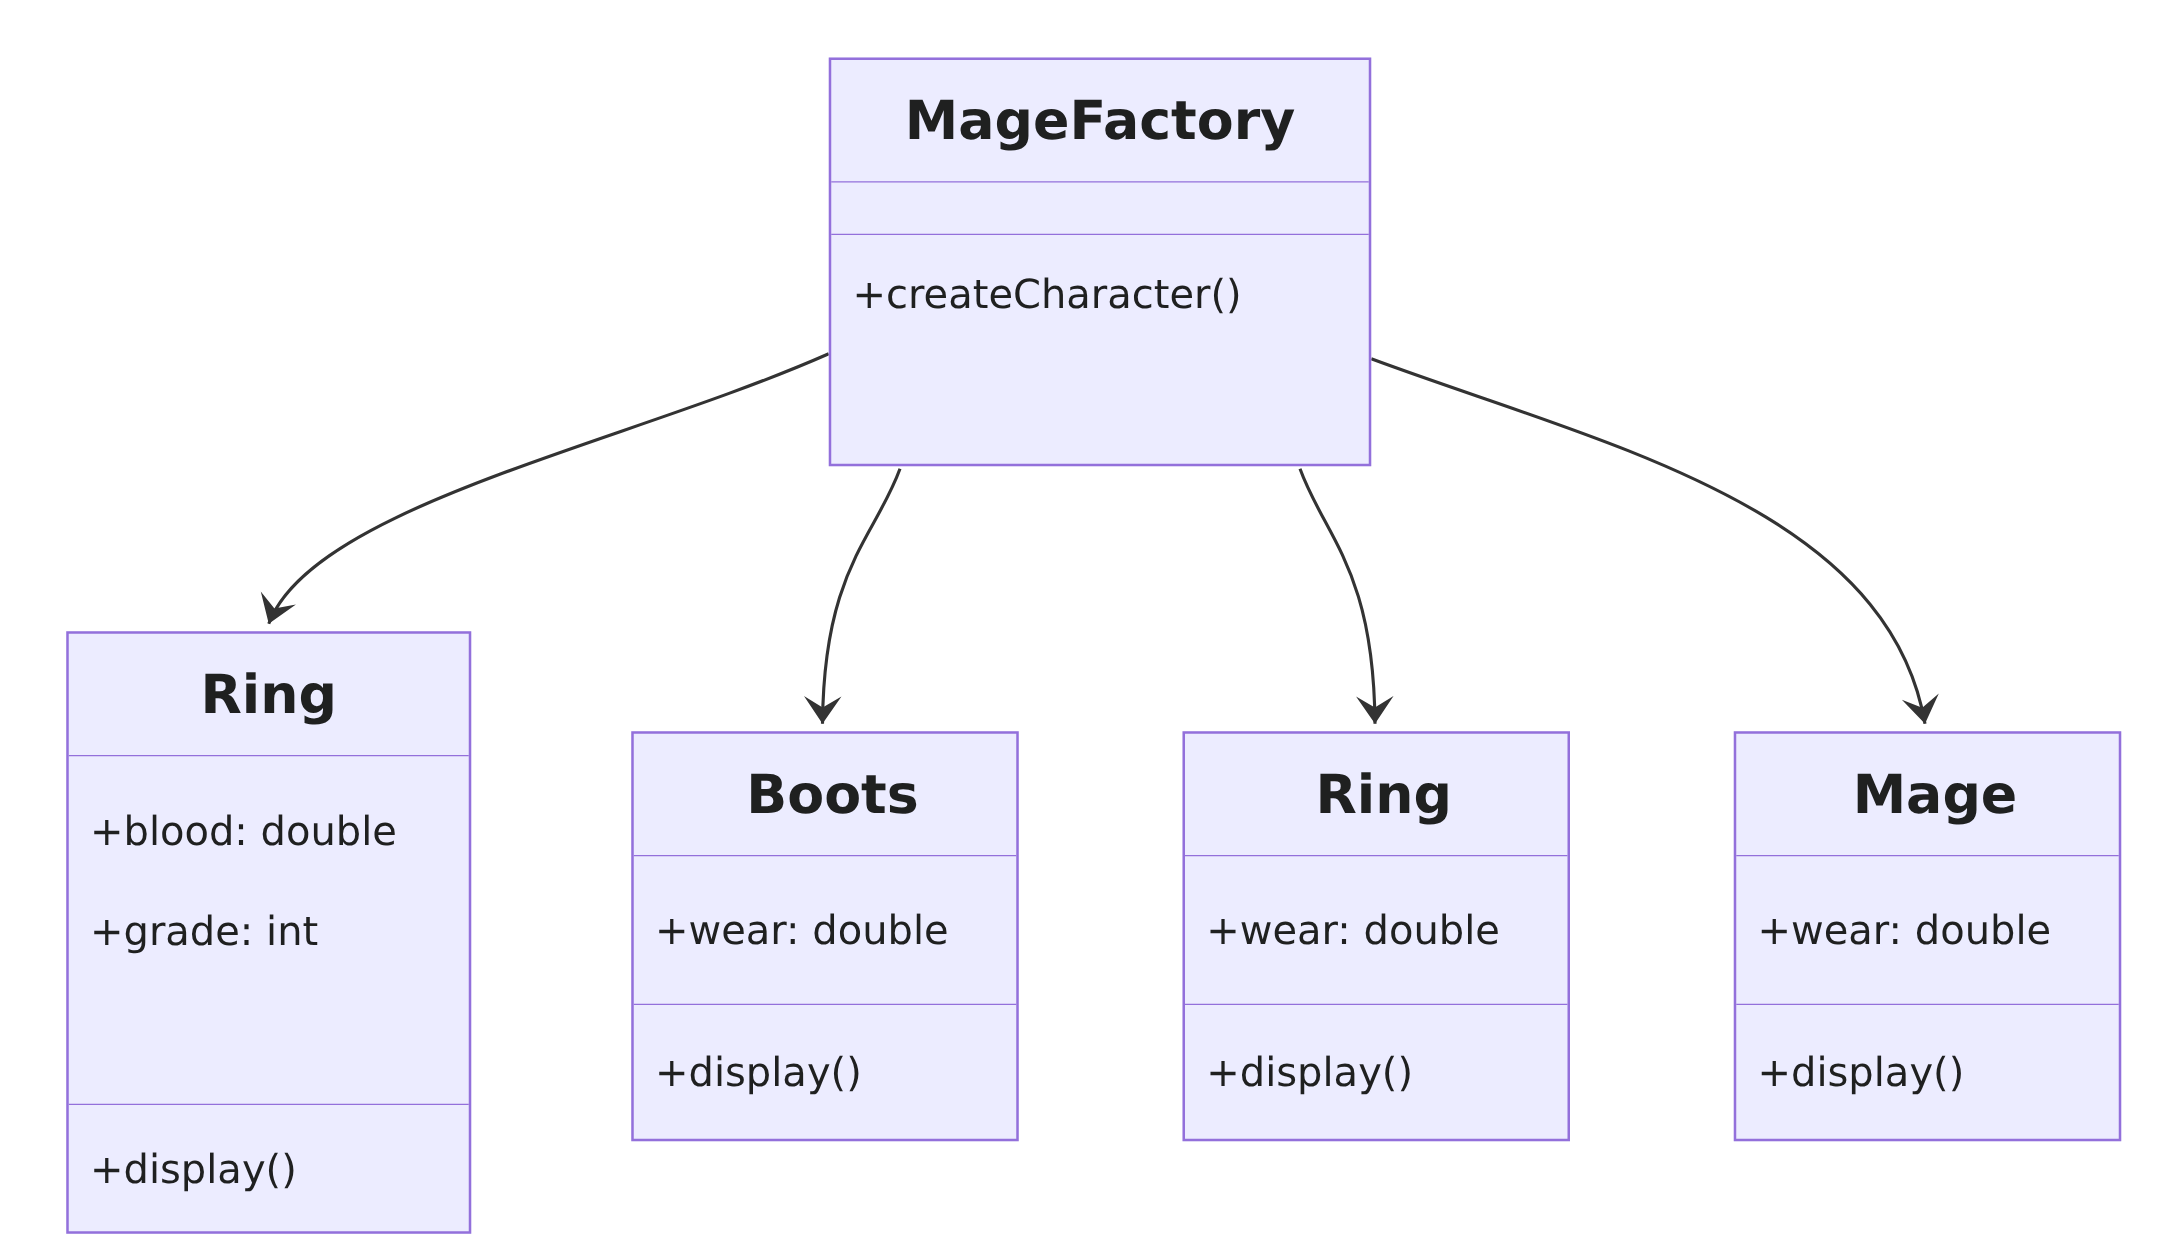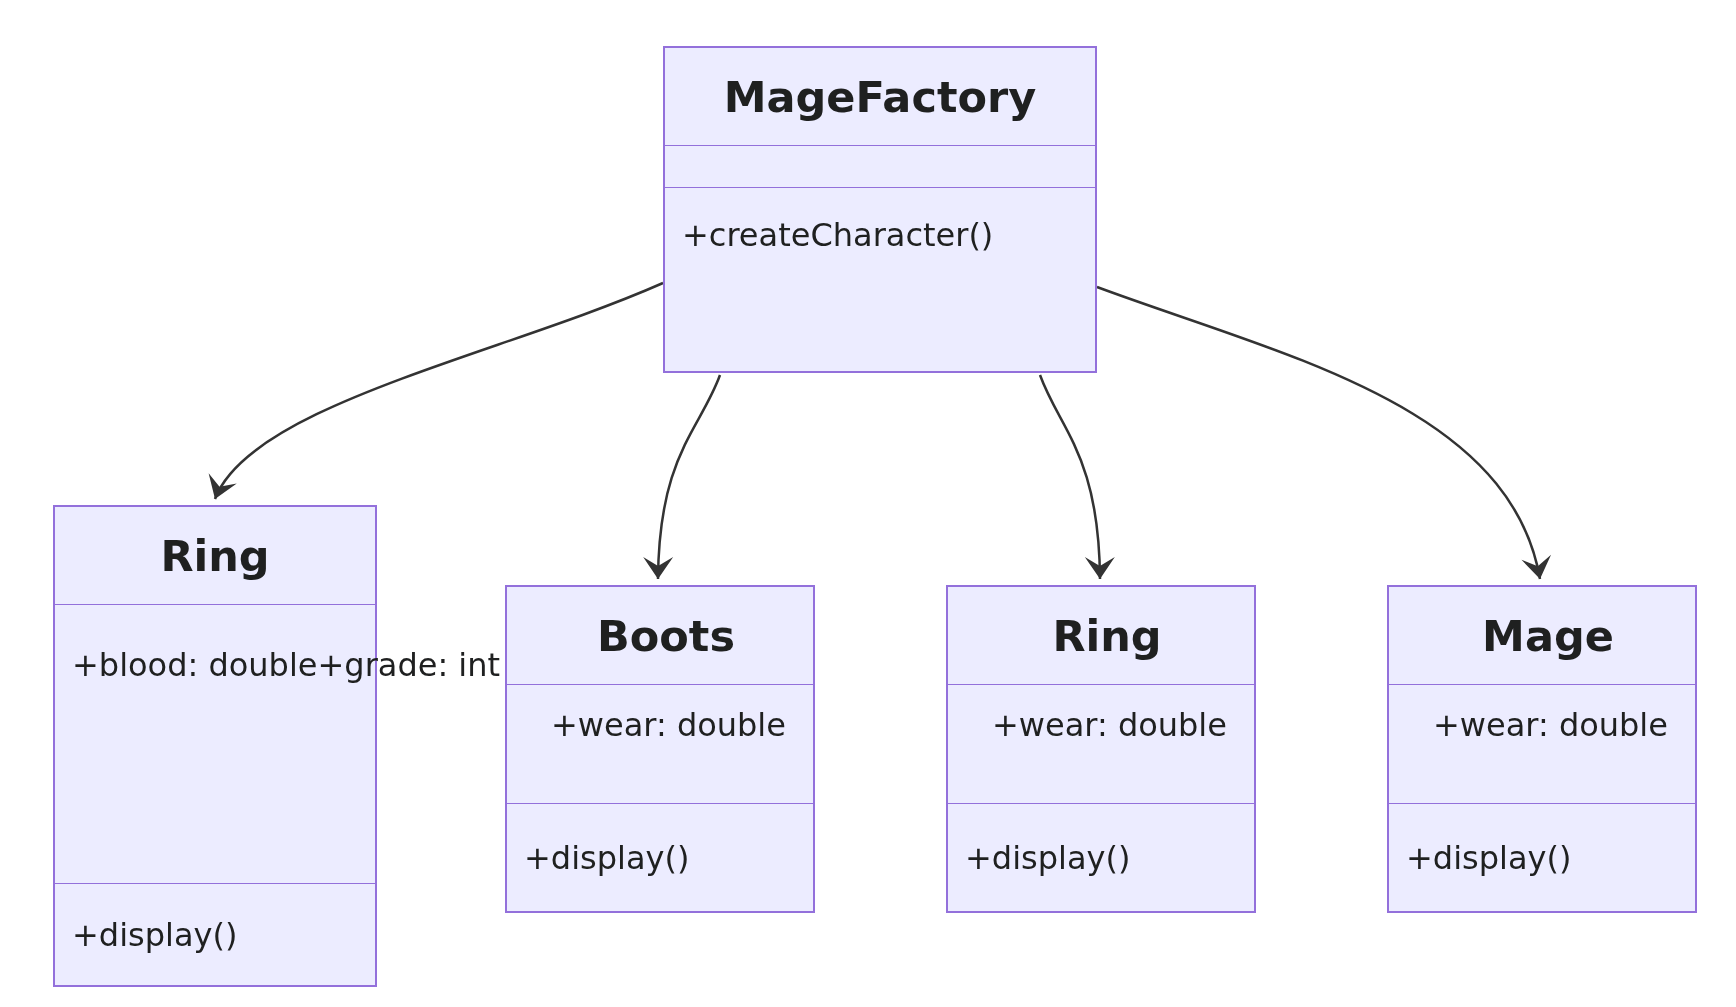--- a/index.html
+++ b/index.html
@@ -21,21 +21,21 @@
     box-sizing:border-box;
     display:flex;flex-direction:column;
   }
   .cb-title{
     display:flex;align-items:center;justify-content:center;
     font-weight:bold;font-size:43px;
     border-bottom:1.5px solid #9370DB;
     flex:0 0 auto;
   }
   .cb-attrs{
-    display:flex;flex-direction:row;
+    display:flex;flex-direction:column;
     padding-left:17px;font-size:32px;
     flex:0 0 auto;
   }
   .cb-methods{
     display:flex;flex-direction:column;justify-content:center;
     padding-left:17px;font-size:32px;
     border-top:1.5px solid #9370DB;
     flex:1 1 auto;
     gap:32px;
   }

